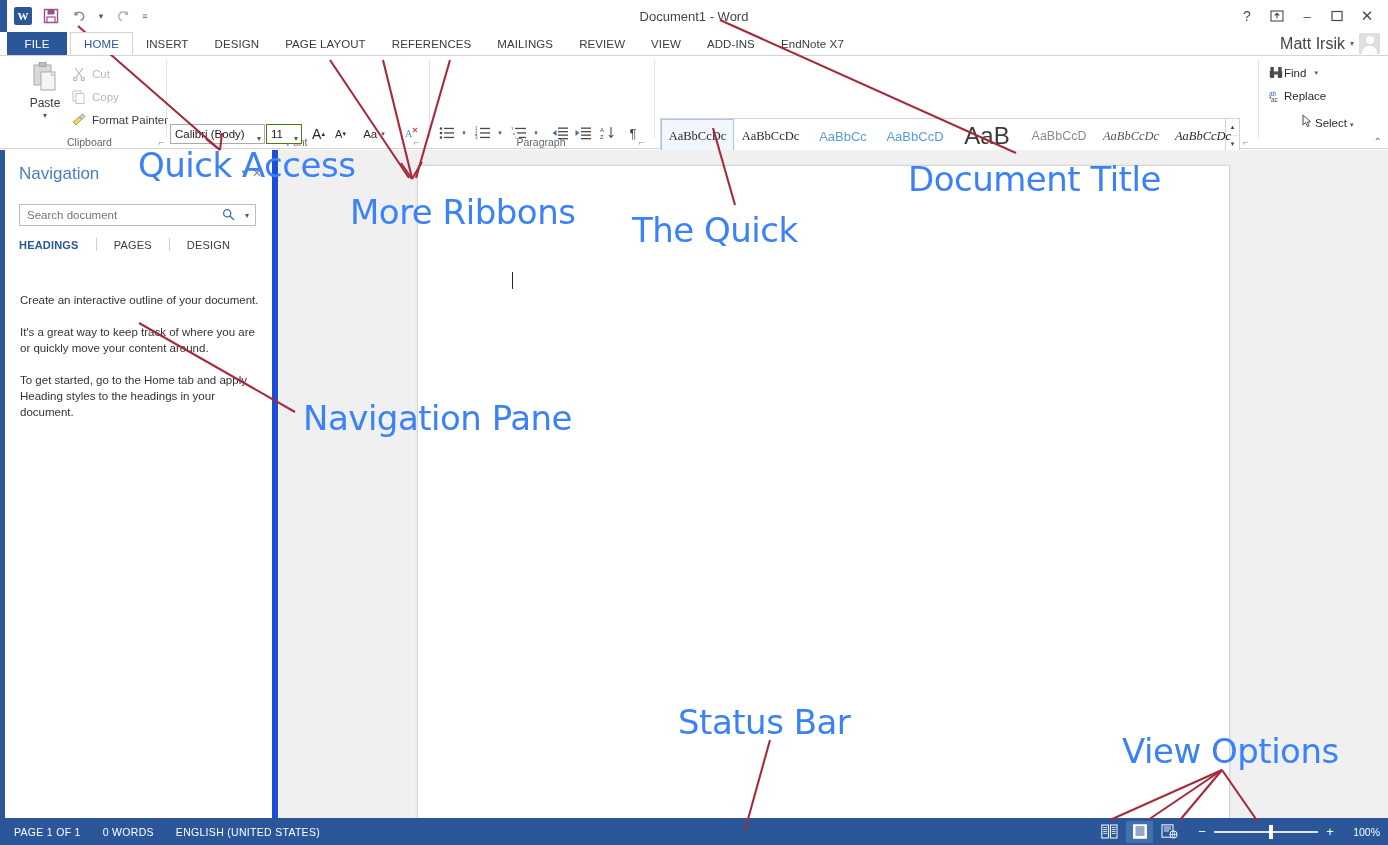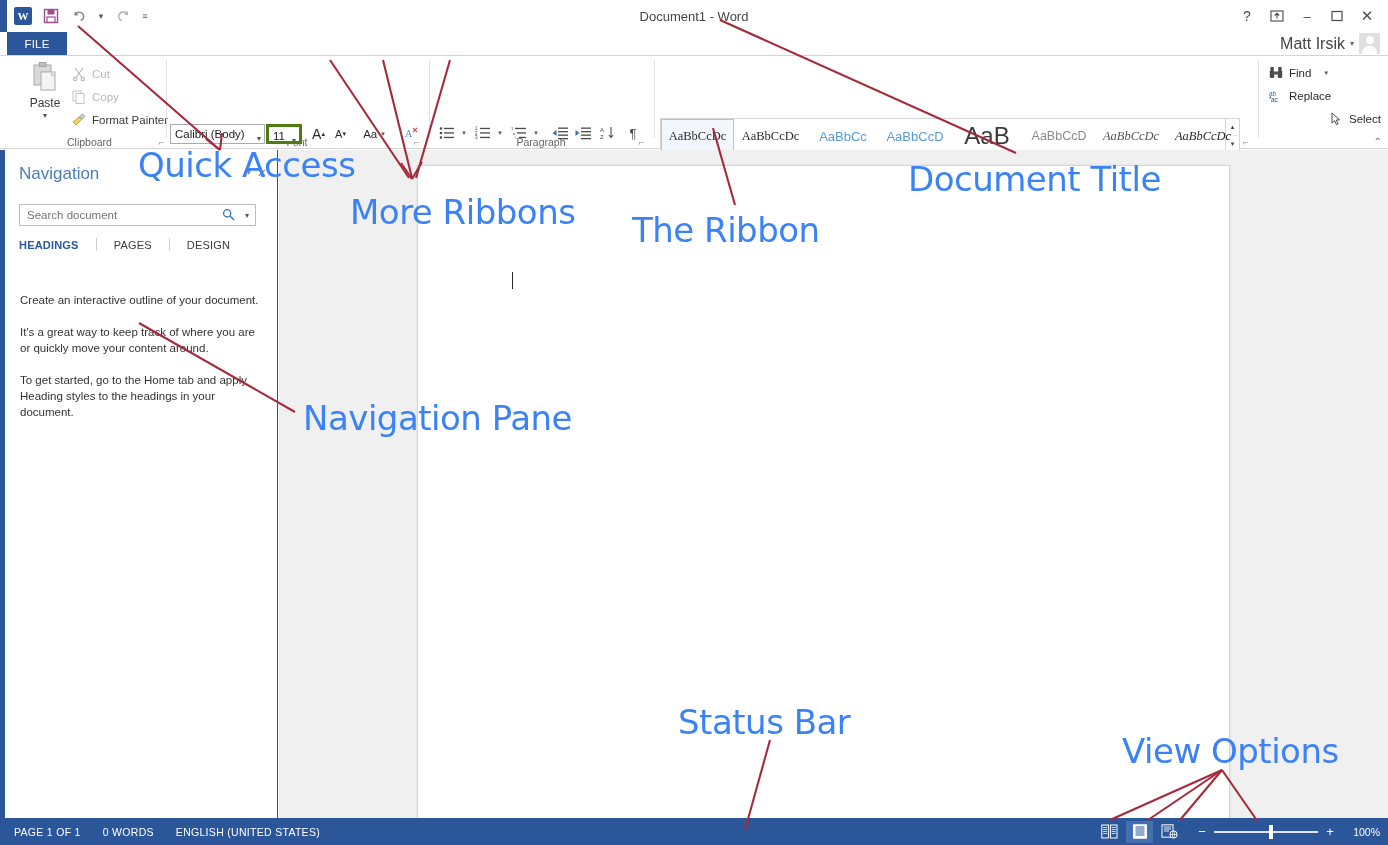--- a/index.html
+++ b/index.html
@@ -105,21 +105,21 @@
   .cb-ico { width:16px; height:16px; display:flex; align-items:center; justify-content:center; }
 
   
   .fontname {
     position:absolute; left:170px; top:68px; width:95px; height:20px;
     border:1px solid #ababab; background:#fff; font-size:11.5px; color:#222;
     padding:0 14px 0 4px; line-height:18px;
   }
   .fontsize {
     position:absolute; left:266px; top:68px; width:36px; height:20px;
-    border:3px solid #4d7c0f; background:#fff; font-size:11.5px; color:#222;
+    border:1px solid #4d7c0f; background:#fff; font-size:11.5px; color:#222;
     padding:0 12px 0 4px; line-height:18px;
   }
   .combocaret { position:absolute; right:3px; top:5px; font-size:8px; color:#555; }
   .rb-btn {
     position:absolute; display:flex; align-items:center; justify-content:center;
     font-size:12px; color:#2a2a2a; cursor:pointer; border:1px solid transparent;
   }
   .rb-btn.sel { background:#cfe0f4; border:1px solid #8fb4e0; }
   .caret8 { font-size:7px; color:#555; }
 
@@ -134,31 +134,31 @@
     cursor:pointer; border:1px solid transparent;
   }
   .stylecell.active { border:1px solid #a8c6ea; background:#f2f7fd; }
   .style-prev { font-size:12.5px; color:#2a2a2a; font-family:"Liberation Serif", serif; white-space:nowrap; overflow:hidden; width:72px; text-align:center;}
   .style-name { font-size:10.5px; color:#3b3b3b; margin-top:6px; white-space:nowrap; overflow:hidden; max-width:72px;}
   .gal-scroll { position:absolute; right:0; top:0; width:14px; height:52px; border-left:1px solid #d4d4d4; }
   .gal-arrow { width:13px; height:17px; display:flex; align-items:center; justify-content:center; font-size:7px; color:#444; cursor:pointer; border-bottom:1px solid #ececec;}
 
   
   .ed-item {
-    position:absolute; height:21px; display:flex; align-items:center; gap:5px;
+    position:absolute; height:21px; display:flex; align-items:center; 
     font-size:11.5px; color:#2a2a2a; cursor:pointer;
   }
   .collapse-ribbon {
     position:absolute; right:6px; bottom:1px; font-size:10px; color:#666; cursor:pointer;
   }
 
   
   .navpane {
     position:absolute; left:0; top:150px; width:278px; height:668px;
-    background:#ffffff; border-right:1px solid #1d4ed8;
+    background:#ffffff; border-right:6px solid #1d4ed8;
   }
   .nav-accent { position:absolute; left:0; top:0; width:5px; height:668px; background:#2b579a; }
   .nav-title {
     position:absolute; left:19px; top:14px; font-size:17px; color:#4a7ebb; font-weight:400;
   }
   .nav-close { position:absolute; right:10px; top:16px; font-size:12px; color:#888; cursor:pointer; }
   .nav-down { position:absolute; right:26px; top:17px; font-size:9px; color:#888; cursor:pointer; }
   .nav-search {
     position:absolute; left:19px; top:54px; width:237px; height:22px;
     border:1px solid #bdbdbd; background:#fff;
@@ -267,20 +267,32 @@
         <svg width="12" height="12" viewBox="0 0 12 12">
           <rect x="1" y="1.5" width="10" height="9" fill="none" stroke="#4a4a4a" stroke-width="1.2"></rect>
         </svg>
       </div>
       <div class="win-btn close">✕</div>
     </div>
   </div>
 
   <div class="tabstrip">
     <div class="tab-file">FILE</div>
+    <div class="tabs" id="tabs-host">
+        <div class="tab active">HOME</div>
+        <div class="tab">INSERT</div>
+        <div class="tab">DESIGN</div>
+        <div class="tab">PAGE LAYOUT</div>
+        <div class="tab">REFERENCES</div>
+        <div class="tab">MAILINGS</div>
+        <div class="tab">REVIEW</div>
+        <div class="tab">VIEW</div>
+        <div class="tab">ADD-INS</div>
+        <div class="tab">EndNote X7</div>
+      </div>
     <div class="user-area">
       <span class="username">Matt Irsik</span>
       <span class="user-caret">▾</span>
       <span class="avatar"></span>
     </div>
   </div>
 
   <div class="ribbon">
 
     <div class="grp" style="left:7px; width:165px;">
@@ -621,21 +633,21 @@
       <span class="cb-ico">
         <svg width="15" height="14" viewBox="0 0 15 14">
           <text x="0" y="6.5" font-size="6.5" fill="#3d6fa8" font-family="Liberation Sans, sans-serif">ab</text>
           <text x="2" y="13" font-size="6.5" fill="#4a4a4a" font-family="Liberation Sans, sans-serif">ac</text>
           <path d="M0 8.5 L2 7 L2 10 Z" fill="#3d6fa8"></path>
         </svg>
       </span>
       <span>Replace</span>
     </div>
 
-    <div class="ed-item" style="left:1328px; top:52px;">
+    <div class="ed-item" style="left:1299px; top:52px;align-items:flex-end;">
       <span class="cb-ico">
         <svg width="13" height="14" viewBox="0 0 13 14">
           <path d="M2 1 L2 11 L4.6 8.6 L6.4 12.6 L8.1 11.8 L6.3 8 L9.6 7.8 Z" fill="none" stroke="#4a4a4a" stroke-width="1"></path>
         </svg>
       </span>
       <span>Select</span>
       <span class="caret8" style="margin-left:3px;">▾</span>
     </div>
 
     <div class="collapse-ribbon">⌃</div>
@@ -738,20 +750,20 @@
 
     <line x1="1222" y1="770" x2="1110" y2="820"></line>
     <line x1="1222" y1="770" x2="1148" y2="820"></line>
     <line x1="1222" y1="770" x2="1180" y2="820"></line>
     <line x1="1222" y1="770" x2="1258" y2="822"></line>
   </svg>
 
   <div id="anno-host">
       <div class="anno" style="left: 138px; top: 145px;">Quick Access</div>
       <div class="anno" style="left: 350px; top: 192px;">More Ribbons</div>
-      <div class="anno" style="left: 632px; top: 210px;">The Ribbon</div>
+      <div class="anno" style="left: 632px; top: 210px;">The Quick</div>
       <div class="anno" style="left: 908px; top: 159px;">Document Title</div>
       <div class="anno" style="left: 303px; top: 398px;">Navigation Pane</div>
       <div class="anno" style="left: 678px; top: 702px;">Status Bar</div>
       <div class="anno" style="left: 1122px; top: 731px;">View Options</div>
     </div>
 
 </div>
 
 </body></html>

